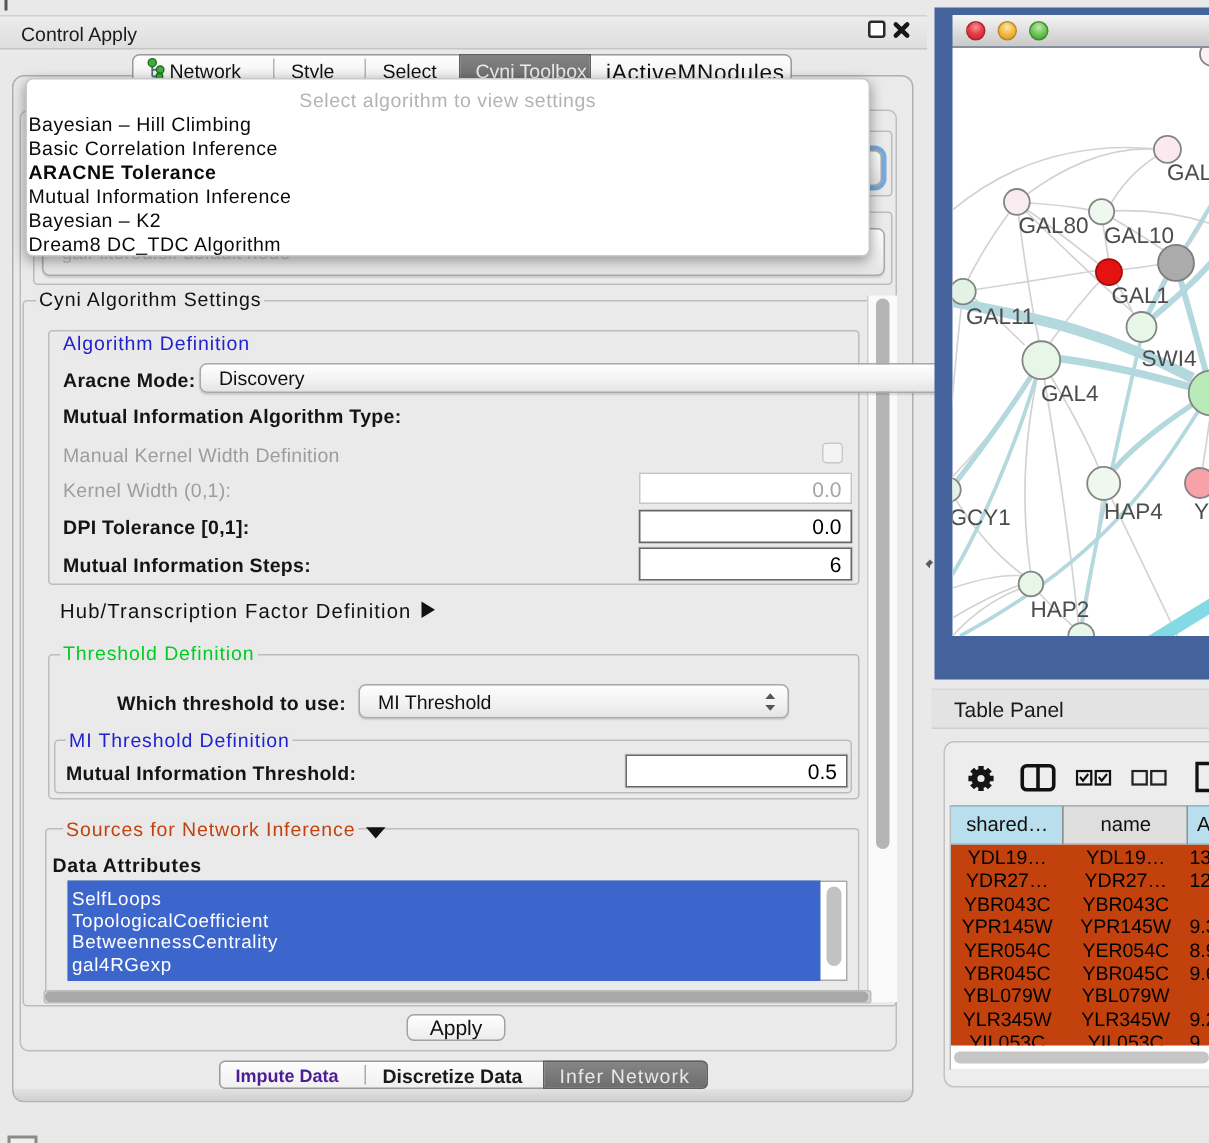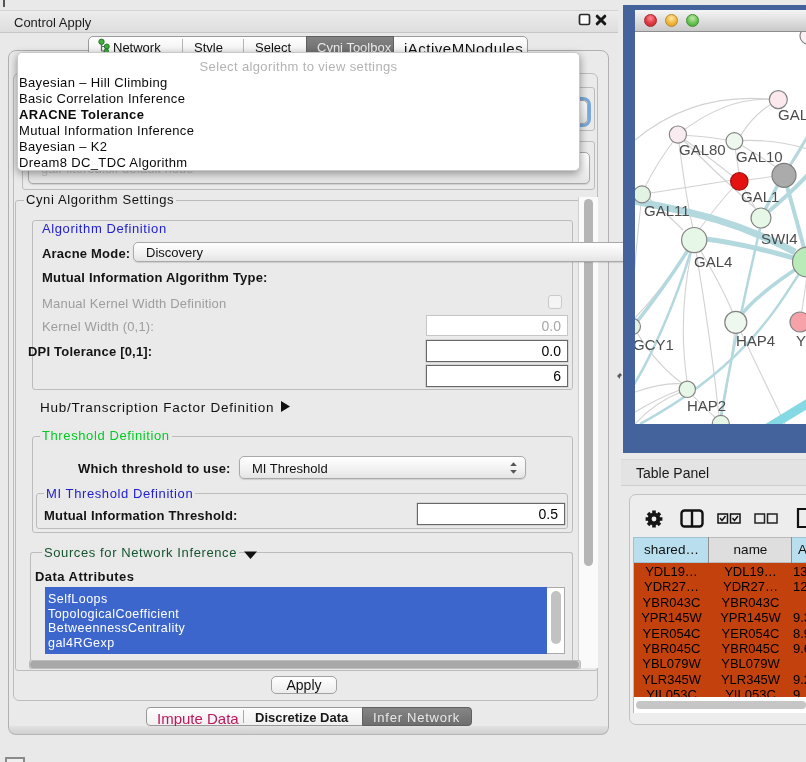--- a/index.html
+++ b/index.html
@@ -76,25 +76,26 @@
 <div class="blab" style="left:42px;top:270px">Mutual Information Algorithm Type:</div>
 
 <div class="glab" style="left:42px;top:296px">Manual Kernel Width Definition</div>
 <div class="ab" style="left:548px;top:295px;width:14px;height:14px;background:#f4f4f4;border:1px solid #c9c9c9;border-radius:3px"></div>
 
 <div class="glab" style="left:42px;top:319px">Kernel Width (0,1):</div>
 <div class="fld" style="left:426px;top:315px;width:142px;height:21px;border:1px solid #c6c6c6">
       <span style="color:#a6a6a6">0.0</span>
     </div>
 
-<div class="blab" style="left:28px;top:344px">DPI Tolerance [0,1]:</div>
+<div class="blab" style="left:42px;top:344px">DPI Tolerance [0,1]:</div>
 <div class="fld" style="left:426px;top:340px;width:142px;height:22px;border:1.5px solid #686868;box-shadow:0 0 0 .5px #bbb">
       <span style="color:#000">0.0</span>
     </div>
 
+<div class="blab" style="left:42px;top:369px">Mutual Information Steps:</div>
 <div class="fld" style="left:426px;top:365px;width:142px;height:22px;border:1.5px solid #686868;box-shadow:0 0 0 .5px #bbb">
       <span style="color:#000">6</span>
     </div>
 
 <div class="lbl" style="left:40px;top:400px;font-size:13.5px;letter-spacing:.75px">Hub/Transcription Factor Definition</div>
 <svg class="ab" style="left:279px;top:400px" width="12" height="13" viewBox="0 0 12 13">
       <path d="M2 1 L11 6.5 L2 12Z" fill="#111"></path>
     </svg>
 
 <div class="grp" style="left:32px;top:436px;width:541px;height:97px"></div>
@@ -109,40 +110,40 @@
     </div>
 
 <div class="grp" style="left:36px;top:493px;width:532px;height:36px"></div>
 <div class="gtitle" style="left:44px;top:487px;color:#2121cf">MI Threshold Definition</div>
 <div class="blab" style="left:44px;top:508px">Mutual Information Threshold:</div>
 <div class="fld" style="left:417px;top:503px;width:148px;height:22px;border:1.5px solid #686868;box-shadow:0 0 0 .5px #bbb">
       <span style="color:#000">0.5</span>
     </div>
 
 <div class="ab" style="left:30px;top:552px;width:543px;height:110px;border:1px solid #bcbcbc;border-bottom:none;border-radius:3px 3px 0 0"></div>
-<div class="gtitle" style="left:42px;top:546px;color:#14532d">Sources for Network Inference</div>
+<div class="gtitle" style="left:42px;top:546px;color:#c2410c">Sources for Network Inference</div>
 <svg class="ab" style="left:243px;top:550px" width="15" height="10" viewBox="0 0 15 10">
       <path d="M1 1.5 L14 1.5 L7.5 9Z" fill="#111"></path>
     </svg>
 <div class="blab" style="left:35px;top:569px;letter-spacing:.45px">Data Attributes</div>
 
 <div class="ab" style="left:45px;top:587px;width:520px;height:67px;background:#fff;border:1px solid #aaa"></div>
 <div class="ab" style="left:45px;top:587px;width:502px;height:67px;background:#3d66cc"></div>
 <div class="ab" style="left:48px;top:592px;font-size:12.5px;color:#fff;line-height:14.6px;letter-spacing:.45px">SelfLoops<br>TopologicalCoefficient<br>BetweennessCentrality<br>gal4RGexp</div>
 <div class="ab" style="left:551px;top:591px;width:10px;height:53px;background:#c2c2c2;border-radius:5px"></div>
 
 <div class="ab" style="left:29px;top:660px;width:552px;height:9px;background:#d2d2d2;border:1px solid #bdbdbd;border-radius:2px"></div>
 <div class="ab" style="left:30px;top:661px;width:549px;height:7px;background:#a8a8a8;border-radius:4px"></div>
 
 <div class="ab" style="left:271px;top:676px;width:66px;height:18px;background:linear-gradient(#ffffff,#ececec);border:1px solid #a2a2a2;border-radius:5px;text-align:center;font-size:14px;color:#111;line-height:17px">Apply</div>
 
 <div class="ab" style="left:146px;top:707px;width:326px;height:19px;background:linear-gradient(#fdfdfd,#f0f0f0);border:1px solid #999;border-radius:4px"></div>
 <div class="ab" style="left:362px;top:707px;width:110px;height:19px;background:linear-gradient(#858585,#6e6e6e);border:1px solid #606060;border-radius:0 4px 4px 0"></div>
 <div class="ab" style="left:243px;top:710px;width:1px;height:13px;background:#aaa"></div>
-<div class="ab" style="left:157px;top:710px;font-size:15px;font-weight:normal;color:#be185d">Impute Data</div>
+<div class="ab" style="left:157px;top:710px;font-size:12px;font-weight:bold;color:#4c1d95">Impute Data</div>
 <div class="ab" style="left:255px;top:710px;font-size:13px;font-weight:bold;color:#191919">Discretize Data</div>
 <div class="ab" style="left:373px;top:710px;font-size:13px;color:#e8e8e8;letter-spacing:.75px">Infer Network</div>
 
 <div class="ab" style="left:8px;top:726px;width:601px;height:9px;background:linear-gradient(#e2e2e2,#d0d0d0);border:1px solid #b4b4b4;border-top:none;border-radius:0 0 8px 8px"></div>
 
 <div class="ab" style="left:5px;top:757px;width:20px;height:10px;background:#efefef;border:2px solid #8a8a8a"></div>
 
 <div class="ab" style="left:17px;top:52px;width:563px;height:119px;background:#fff;border:1px solid #c9c9c9;border-radius:5px;box-shadow:0 3px 9px rgba(0,0,0,.4)"></div>
 <div class="ab" style="left:17px;top:59px;width:563px;text-align:center;font-size:13px;color:#b3b3b3;letter-spacing:.37px">Select algorithm to view settings</div>
 <div class="ab" style="left:19px;top:75px;font-size:13px;color:#0a0a0a;line-height:16px;letter-spacing:.35px">Bayesian – Hill Climbing<br>Basic Correlation Inference<br><b>ARACNE Tolerance</b><br>Mutual Information Inference<br>Bayesian – K2<br>Dream8 DC_TDC Algorithm</div>

